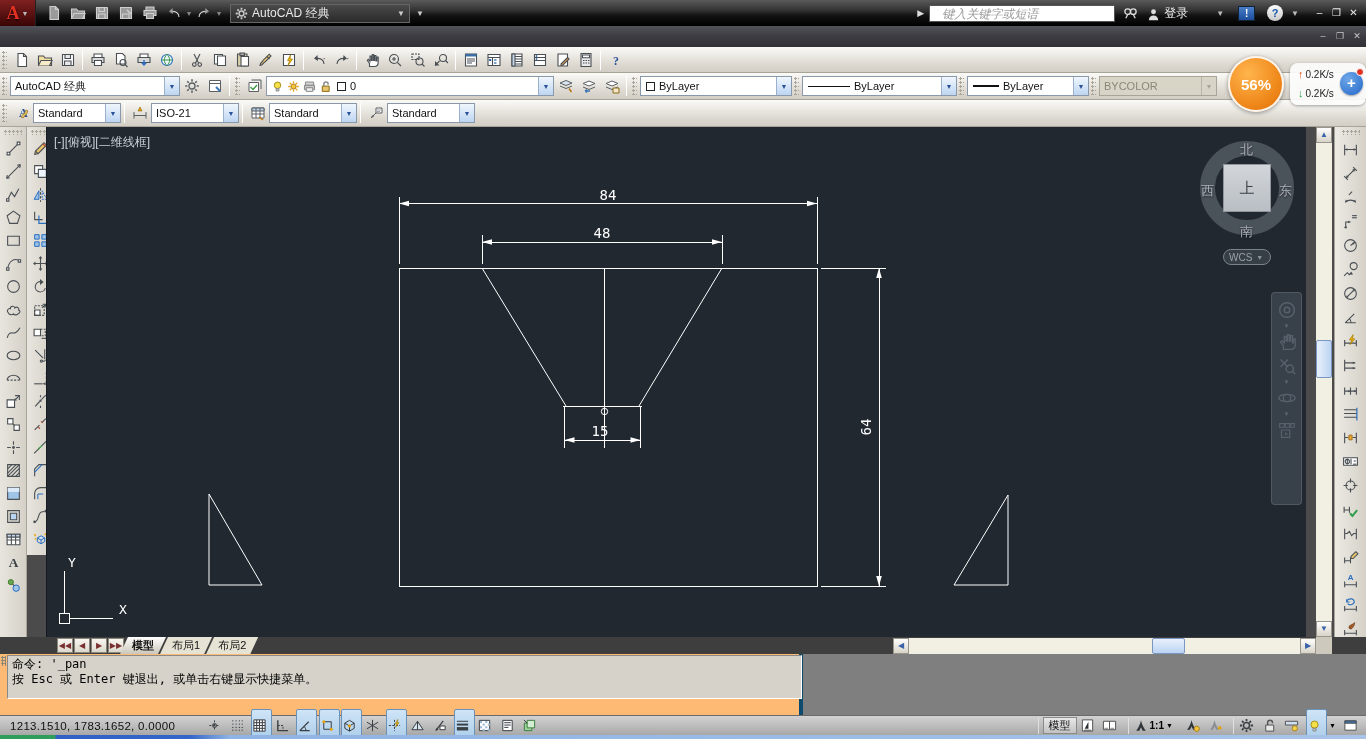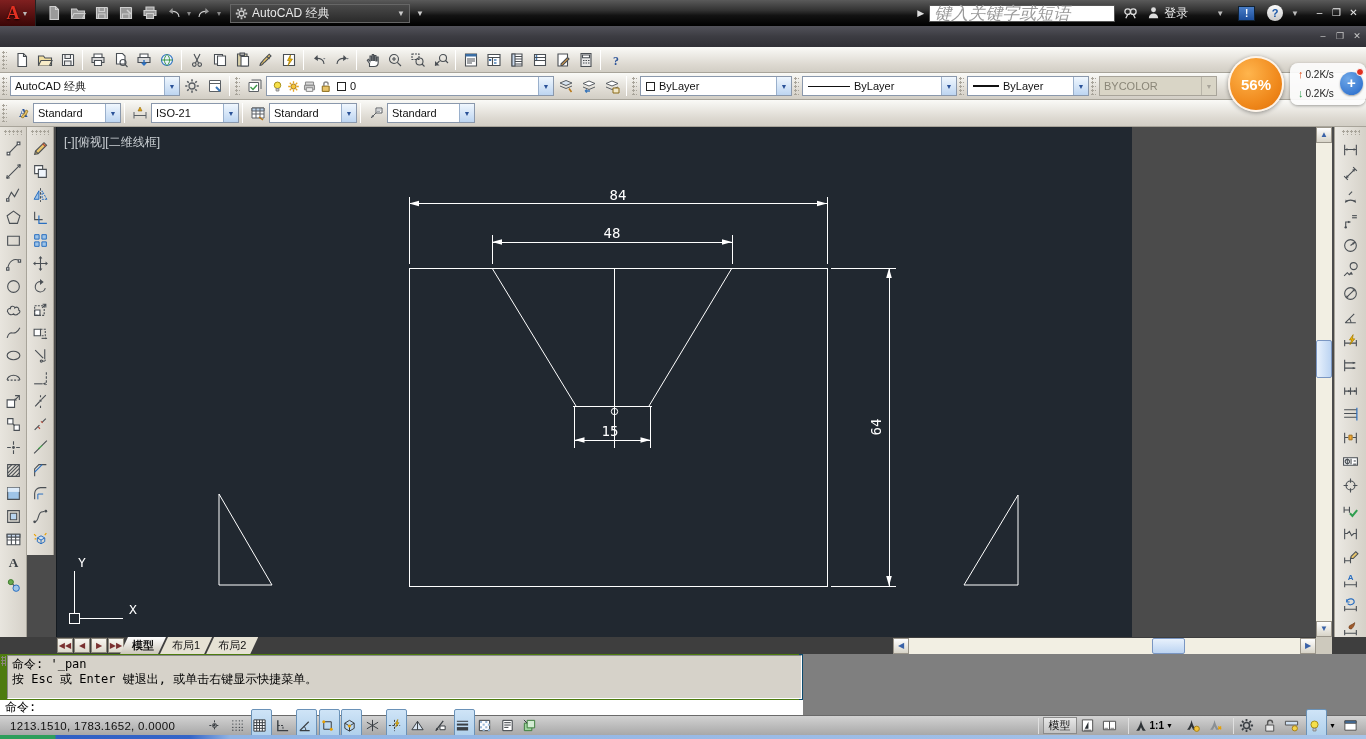--- a/index.html
+++ b/index.html
@@ -14,22 +14,22 @@
 .qbtn{width:24px;height:22px;display:flex;align-items:center;justify-content:center;}
 .qbtn svg{width:16px;height:16px;}
 .qsep{color:#888;font-size:8px;margin:0 1px;}
 #ws-combo{display:flex;align-items:center;height:19px;margin-left:8px;width:180px;border:1px solid #666;background:linear-gradient(#4a4a4a,#2a2a2a);color:#e8e8e8;font-size:12px;padding:0 4px;}
 #ws-combo .gear{margin-right:4px;}
 #ws-combo .dd{margin-left:auto;color:#ccc;font-size:8px;}
 #qat-dd{color:#ccc;font-size:8px;margin-left:6px;}
 #title-text{position:absolute;left:50%;top:0;transform:translateX(-52%);height:26px;line-height:26px;color:#fff;font-weight:bold;font-size:13px;white-space:pre;text-shadow:0 1px 2px #000;}
 #infocenter{position:absolute;right:0;top:0;height:26px;display:flex;align-items:center;}
 #ic-arrow{color:#ddd;font-size:9px;margin-right:5px;}
-#search-box{width:186px;height:17px;background:#fff;border:1px solid #555;font-size:17px;font-style:italic;color:#9a9a9a;padding:1px 4px;line-height:14px;}
-.ic-item{color:#ddd;display:flex;align-items:flex-start;margin-left:8px;font-size:12px;}
+#search-box{width:186px;height:17px;background:#fff;border:1px solid #555;font-size:12px;font-style:italic;color:#9a9a9a;padding:1px 12px;line-height:14px;}
+.ic-item{color:#ddd;display:flex;align-items:flex-end;margin-left:8px;font-size:12px;}
 .ic-item svg{width:15px;height:15px;}
 #signin-label{color:#eee;margin-left:3px;}
 #xchg{width:17px;height:15px;background:linear-gradient(#4a7ec8,#1c4e9c);border:1px solid #123;color:#fff;font-weight:bold;font-size:10px;text-align:center;line-height:14px;margin-left:14px;}
 #help-circ{width:16px;height:16px;border-radius:8px;background:linear-gradient(#fdfdfd,#c8c8c8);color:#1a57a8;font-weight:bold;font-size:11px;text-align:center;line-height:16px;margin-left:12px;}
 .win-btns{display:flex;margin-left:12px;margin-right:4px;}
 .win-btn{width:17px;height:17px;color:#e8e8e8;font-size:10px;text-align:center;line-height:16px;}
 
 #menubar{position:absolute;left:0;top:26px;width:1366px;height:21px;background:linear-gradient(#52525a 0%,#3c3c42 50%,#303036 100%);display:flex;align-items:center;z-index:29;}
 #menubar .spacer{flex:1;}
 .mdi-btn{width:16px;height:14px;color:#c8c8c8;font-size:9px;text-align:center;line-height:13px;margin-right:1px;}
@@ -63,21 +63,21 @@
 #speed-plus{position:absolute;left:112px;top:16px;width:23px;height:23px;border-radius:50%;background:radial-gradient(circle at 35% 30%,#6fa8e8,#2266c8);color:#fff;font-size:15px;font-weight:bold;text-align:center;line-height:21px;box-shadow:0 1px 2px rgba(0,0,0,.35);}
 #speed-dot{position:absolute;left:128px;top:12px;width:8px;height:8px;border-radius:50%;background:#e03020;border:1px solid #fff;}
 
 #main{position:absolute;left:0;top:127px;width:1366px;height:510px;background:#4b4b4b;}
 #left-col1,#left-col2{position:absolute;top:0;width:27px;background:linear-gradient(90deg,#e8e5de,#d5d1c8);border-right:1px solid #a8a49a;display:flex;flex-direction:column;align-items:center;}
 #left-col1{left:0;height:510px;}
 #left-col2{left:27px;height:428px;}
 .vgrip{width:18px;height:5px;margin:3px 0 2px;background-image:radial-gradient(circle at 1.5px 1.5px,#a8a49a 1px,rgba(0,0,0,0) 1.2px);background-size:4px 4px;}
 .ltbtn{width:24px;height:23px;display:flex;align-items:center;justify-content:center;flex:none;}
 .ltbtn svg{width:17px;height:17px;}
-#canvas{position:absolute;left:56px;top:0;width:1076px;height:510px;background:#212830;border-left:1px solid #141a20;overflow:hidden;}
+#canvas{position:absolute;left:46px;top:0;width:1260px;height:510px;background:#212830;border-left:1px solid #141a20;overflow:hidden;}
 #vp-label{position:absolute;left:7px;top:7px;color:#ccd1d5;font-size:12px;}
 #draw-svg{position:absolute;left:0;top:0;}
 
 #viewcube{position:absolute;left:1144px;top:8px;width:112px;height:140px;}
 #vc-ring{position:absolute;left:9px;top:6px;width:94px;height:94px;border-radius:50%;border:15px solid rgba(125,133,141,.45);}
 #vc-face{position:absolute;left:32px;top:29px;width:48px;height:48px;background:linear-gradient(#d2d6da,#b9bec4);border:1px solid #90969c;display:flex;align-items:center;justify-content:center;color:#3a3f44;font-size:15px;}
 .vc-label{position:absolute;color:#aab0b6;font-size:13px;text-shadow:0 1px 2px rgba(0,0,0,.6);}
 #vc-n{left:49px;top:6px;}#vc-s{left:49px;top:88px;}#vc-w{left:10px;top:47px;}#vc-e{left:88px;top:47px;}
 #wcs-pill{position:absolute;left:1176px;top:122px;width:48px;height:16px;border-radius:8px;border:1px solid #7a828a;background:rgba(120,128,136,.25);color:#9aa2aa;font-size:10px;display:flex;align-items:center;padding:0 5px;gap:4px;}
 #wcs-pill .dd{font-size:7px;color:#8a9298;}
@@ -98,21 +98,21 @@
 .tnav{width:16px;height:15px;background:linear-gradient(#f8f6f0,#dcd8cc);border:1px solid #8a867a;color:#7a3030;font-size:8px;text-align:center;line-height:13px;}
 #tabs{position:absolute;left:126px;top:0;display:flex;height:17px;}
 .tab{height:17px;line-height:16px;font-size:11px;color:#111;padding:0 12px;background:#e6e2d4;clip-path:polygon(8px 0,100% 0,calc(100% - 8px) 100%,0 100%);margin-left:-6px;}
 .tab.active{background:linear-gradient(#ffffff,#ccc7ba);font-weight:bold;z-index:2;}
 #hscroll{position:absolute;left:893px;top:1px;width:423px;height:16px;background:#f2efe3;}
 #hthumb{position:absolute;left:259px;top:0;width:33px;height:16px;background:linear-gradient(#e8f1fc,#bcd4f2);border:1px solid #7a96c2;border-radius:2px;}
 #hscroll .sbtn{height:16px;line-height:14px;}
 #sb-corner{position:absolute;left:1316px;top:0;width:16px;height:17px;background:#cdc9bd;}
 
 #cmdarea{position:absolute;left:0;top:654px;width:1366px;height:61px;background:#7f7f7f;}
-#cmdwin{position:absolute;left:0;top:0;width:803px;height:61px;background:#4d7c0f;border-right:4px solid #0c4a6e;}
+#cmdwin{position:absolute;left:0;top:0;width:803px;height:61px;background:#fdba74;border-right:4px solid #0c4a6e;}
 #cmdgrip{position:absolute;left:1px;top:2px;width:5px;height:10px;background-image:radial-gradient(circle at 1.5px 1.5px,#8a867a 1px,rgba(0,0,0,0) 1.2px);background-size:3px 3px;}
 #cmdhist{position:absolute;left:7px;top:1px;width:795px;height:44px;background:#d6d2c9;border-top:1px solid #8a8a8a;border-left:1px solid #8a8a8a;border-bottom:1px solid #fff;border-right:1px solid #fff;padding:1px 4px;font-family:"DejaVu Sans Mono",monospace;font-size:12px;color:#000;line-height:15px;white-space:pre;}
 #cmdline{position:absolute;left:0px;top:46px;width:803px;height:15px;background:#fff;font-family:"DejaVu Sans Mono",monospace;font-size:12px;color:#000;padding:0 5px;line-height:15px;}
 
 #statusbar{position:absolute;left:0;top:715px;width:1366px;height:20px;background:linear-gradient(#d2d2d2,#a8a8a8);border-top:1px solid #6a6a6a;display:flex;align-items:center;}
 #coords{font-size:11.5px;color:#111;margin-left:10px;width:196px;letter-spacing:.3px;}
 .stbtn{width:21px;height:34px;display:flex;align-items:center;margin-right:1.5px;border:1px solid transparent;font-weight:bold;}
 .stbtn svg{width:15px;height:15px;}
 .stbtn.on{background:linear-gradient(#cfe4f7,#a8cbe8);border:1px solid #6a92b8;border-radius:2px;}
 .stsep{width:1px;height:16px;background:#8a8a8a;border-right:1px solid #e0e0e0;margin:0 4px;}
@@ -1083,21 +1083,20 @@
     <div class="sbtn" style="left:407px;top:0;">▶</div>
   </div>
   <div id="sb-corner"></div>
 </div>
 
 <div id="cmdarea">
   <div id="cmdwin">
     <div id="cmdgrip"></div>
     <div id="cmdhist"><span>命令: '_pan</span>
 <span>按 Esc 或 Enter 键退出, 或单击右键显示快捷菜单。</span></div>
-    <div id="cmdline">命令:</div>
   </div>
 </div>
 
 <div id="statusbar">
   <div id="coords">1213.1510, 1783.1652, 0.0000</div>
   <div id="st-toggles" style="display:flex;align-items:center;">
       <div class="stbtn">
         <svg viewBox="0 0 16 16">
           <path d="M8 2.5v11M2.5 8h11" stroke="#3a3f44" stroke-width="1" stroke-dasharray="2 1.5" fill="none"></path>
           <rect x="6.3" y="6.3" width="3.4" height="3.4" stroke="#3a3f44" fill="none"></rect>

